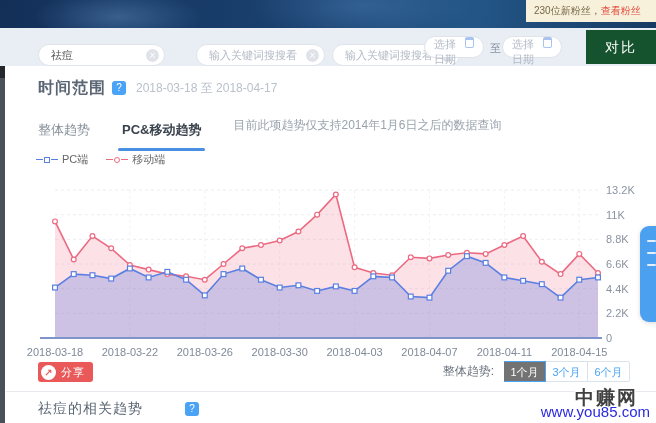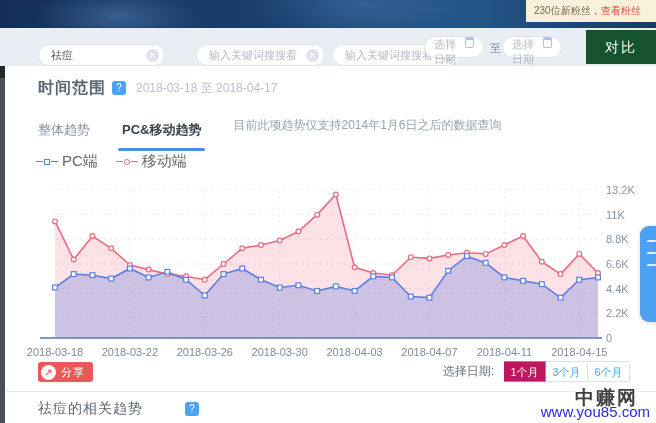--- a/index.html
+++ b/index.html
@@ -48,21 +48,21 @@
   
   .tabs-row { position:absolute; left:38px; top:116px; height:24px; display:flex; align-items:center; }
   .tab { font-size:13px; color:#858f99; margin-right:32px; cursor:pointer; position:relative; padding-bottom:6px;margin-top:10px; }
   .tab.active { color:#39424c; font-weight:bold; }
   .tab.active::after { content:""; position:absolute; left:-4px; right:-4px; bottom:-6px; height:3px;
     background:#4a90e2; border-radius:2px; }
   .tabs-note { font-size:12px; color:#9aa3ad; padding-bottom:6px; }
 
   
   .legend-row { position:absolute; left:36px; top:152px; display:flex; align-items:center; gap:18px; }
-  .legend-item { display:flex; align-items:center; font-size:15px; color:#666; cursor:pointer; }
+  .legend-item { display:flex; align-items:center; font-size:11px; color:#666; cursor:pointer; }
   .lg-line { width:7px; height:0; border-top:1px solid; margin:0 0; }
   .lg-sq { width:6px; height:6px; border:1px solid; background:#fff; margin:0 1px; }
   .lg-ci { width:6px; height:6px; border:1px solid; background:#fff; border-radius:50%; margin:0 1px; }
   .legend-item span.txt { margin-left:4px; }
 
   
   .chart-wrap { position:absolute; left:0; top:178px; width:656px; height:200px; }
 
   
   .share-btn { position:absolute; left:38px; top:362px; height:20px; display:flex; align-items:center;
@@ -70,21 +70,21 @@
   .share-ic { width:15px; height:15px; border-radius:50%; background:#fff; color:#e9595a; font-size:10px;
     line-height:15px; text-align:center; margin-right:5px; font-weight:bold; }
   .share-btn .txt { color:#fff; font-size:11px; letter-spacing:1px; }
 
   .timerange { position:absolute; right:26px; top:361px; display:flex; align-items:center; }
   .tr-label { font-size:12px; color:#69727d; margin-right:10px; }
   .tr-btn { width:42px; height:21px; font-size:11px; text-align:center; line-height:21px; color:#4aa3f5;
     background:#fff; border:1px solid #dbe2ea; border-left:none; cursor:pointer; }
   .tr-btn:first-of-type { border-left:1px solid #dbe2ea; border-radius:2px 0 0 2px; }
   .tr-btn:last-of-type { border-radius:0 2px 2px 0; }
-  .tr-btn.active { background:#be185d; color:#fff; border-color:#4aa3f5; }
+  .tr-btn.active { background:#737373; color:#fff; border-color:#4aa3f5; }
 
   .divider { position:absolute; left:6px; top:391px; width:650px; height:1px; background:#e6eaef; }
 
   .related-row { position:absolute; left:38px; top:400px; display:flex; align-items:center;gap:36px; }
   .related-title { font-size:14px; color:#5a6673; letter-spacing:1px; }
 
   
   .wm1 { position:absolute; right:18px; top:385px; font-size:19px; font-weight:bold; color:#404040;
     letter-spacing:2px; text-shadow:1px 1px 0 #fff,-1px -1px 0 #fff,1px -1px 0 #fff,-1px 1px 0 #fff; }
   .wm2 { position:absolute; right:6px; top:403px; font-size:15px; font-weight:normal; color:#2a2ae0;
@@ -258,21 +258,21 @@
         <text x="579.2758620689655" y="178" text-anchor="middle" fill="#7f8a99" font-size="11" font-family="Liberation Sans,sans-serif">2018-04-15</text>
       </svg>
   </div>
 
   <div class="share-btn">
     <span class="share-ic">↗</span>
     <span class="txt">分享</span>
   </div>
 
   <div class="timerange">
-    <span class="tr-label">选择日期:</span>
+    <span class="tr-label">整体趋势:</span>
     <span class="tr-btn active">1个月</span>
     <span class="tr-btn">3个月</span>
     <span class="tr-btn">6个月</span>
   </div>
 
   <div class="divider"></div>
 
   <div class="related-row">
     <span class="related-title">祛痘的相关趋势</span>
     <span class="qbadge">?</span>

